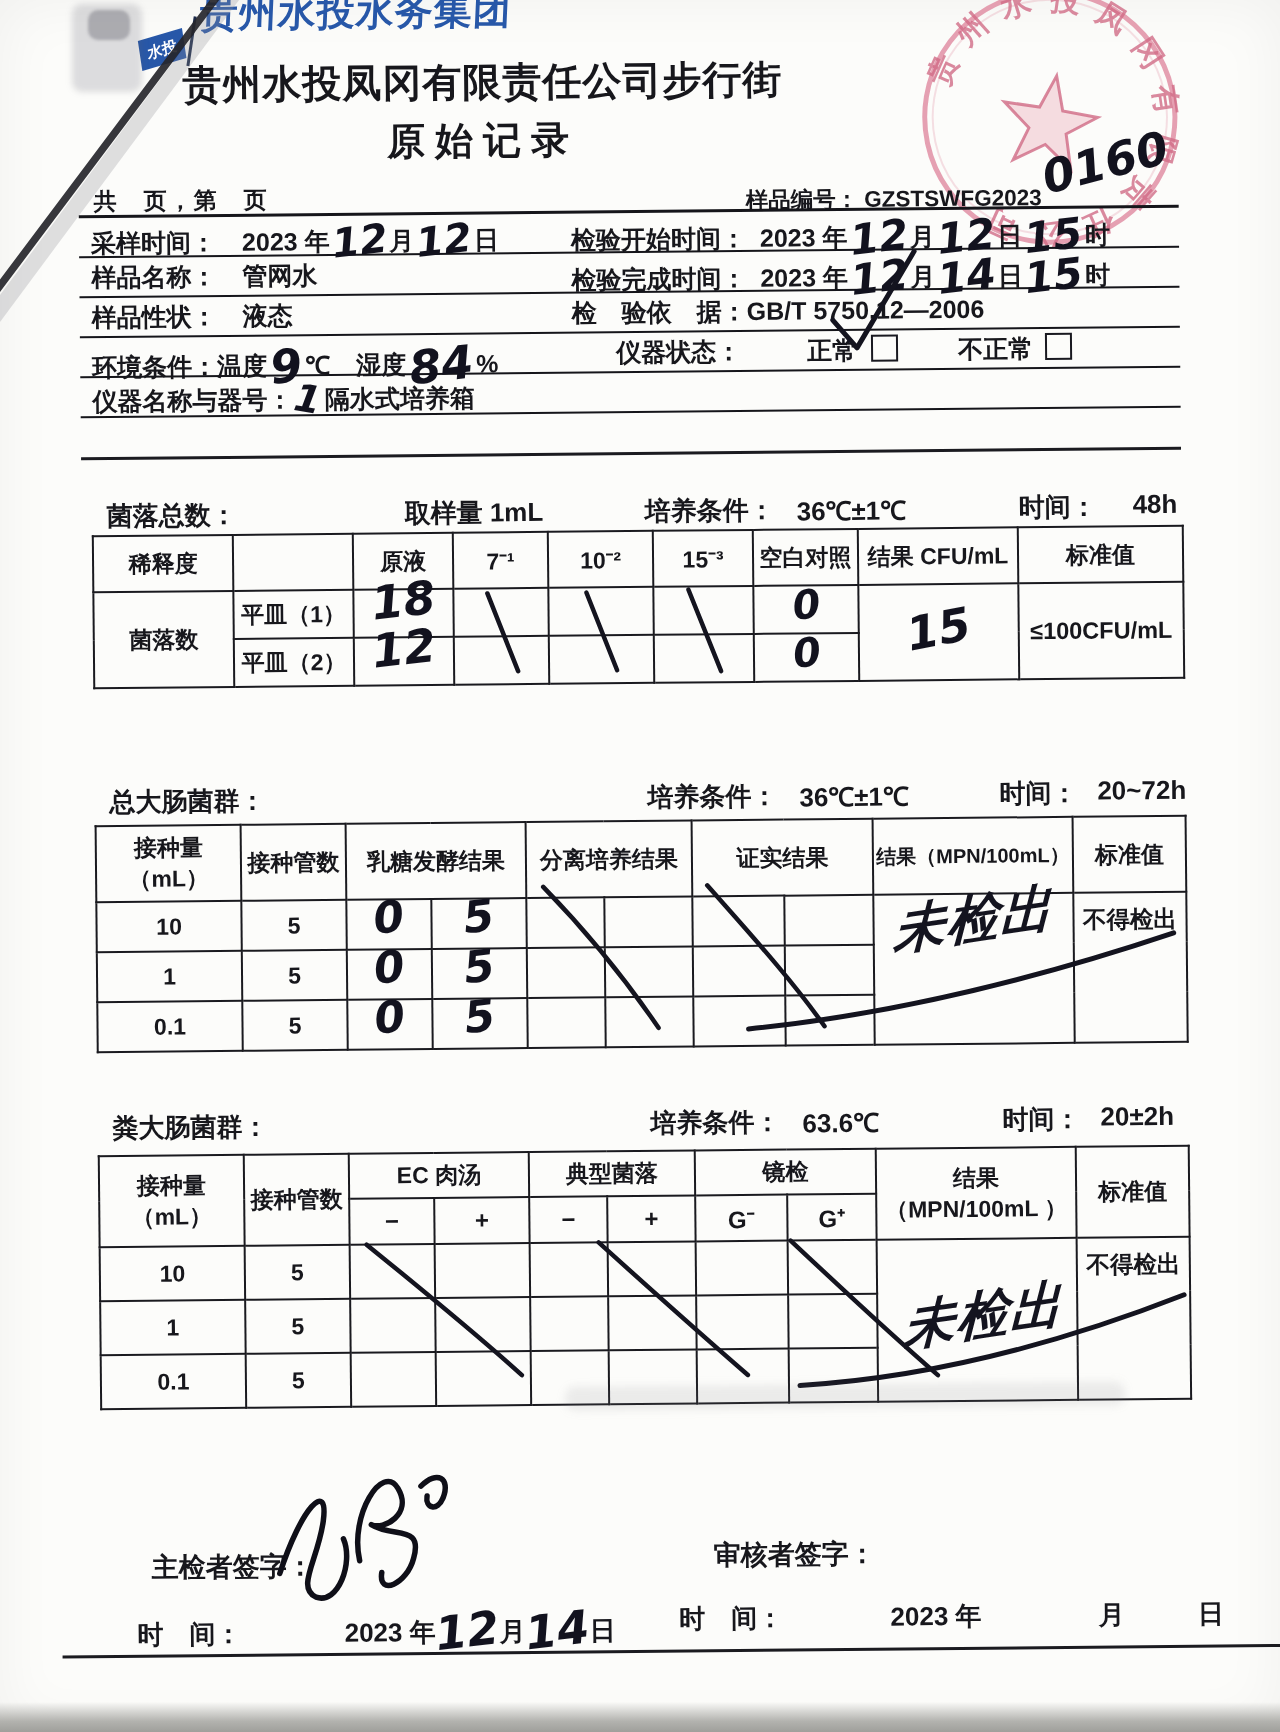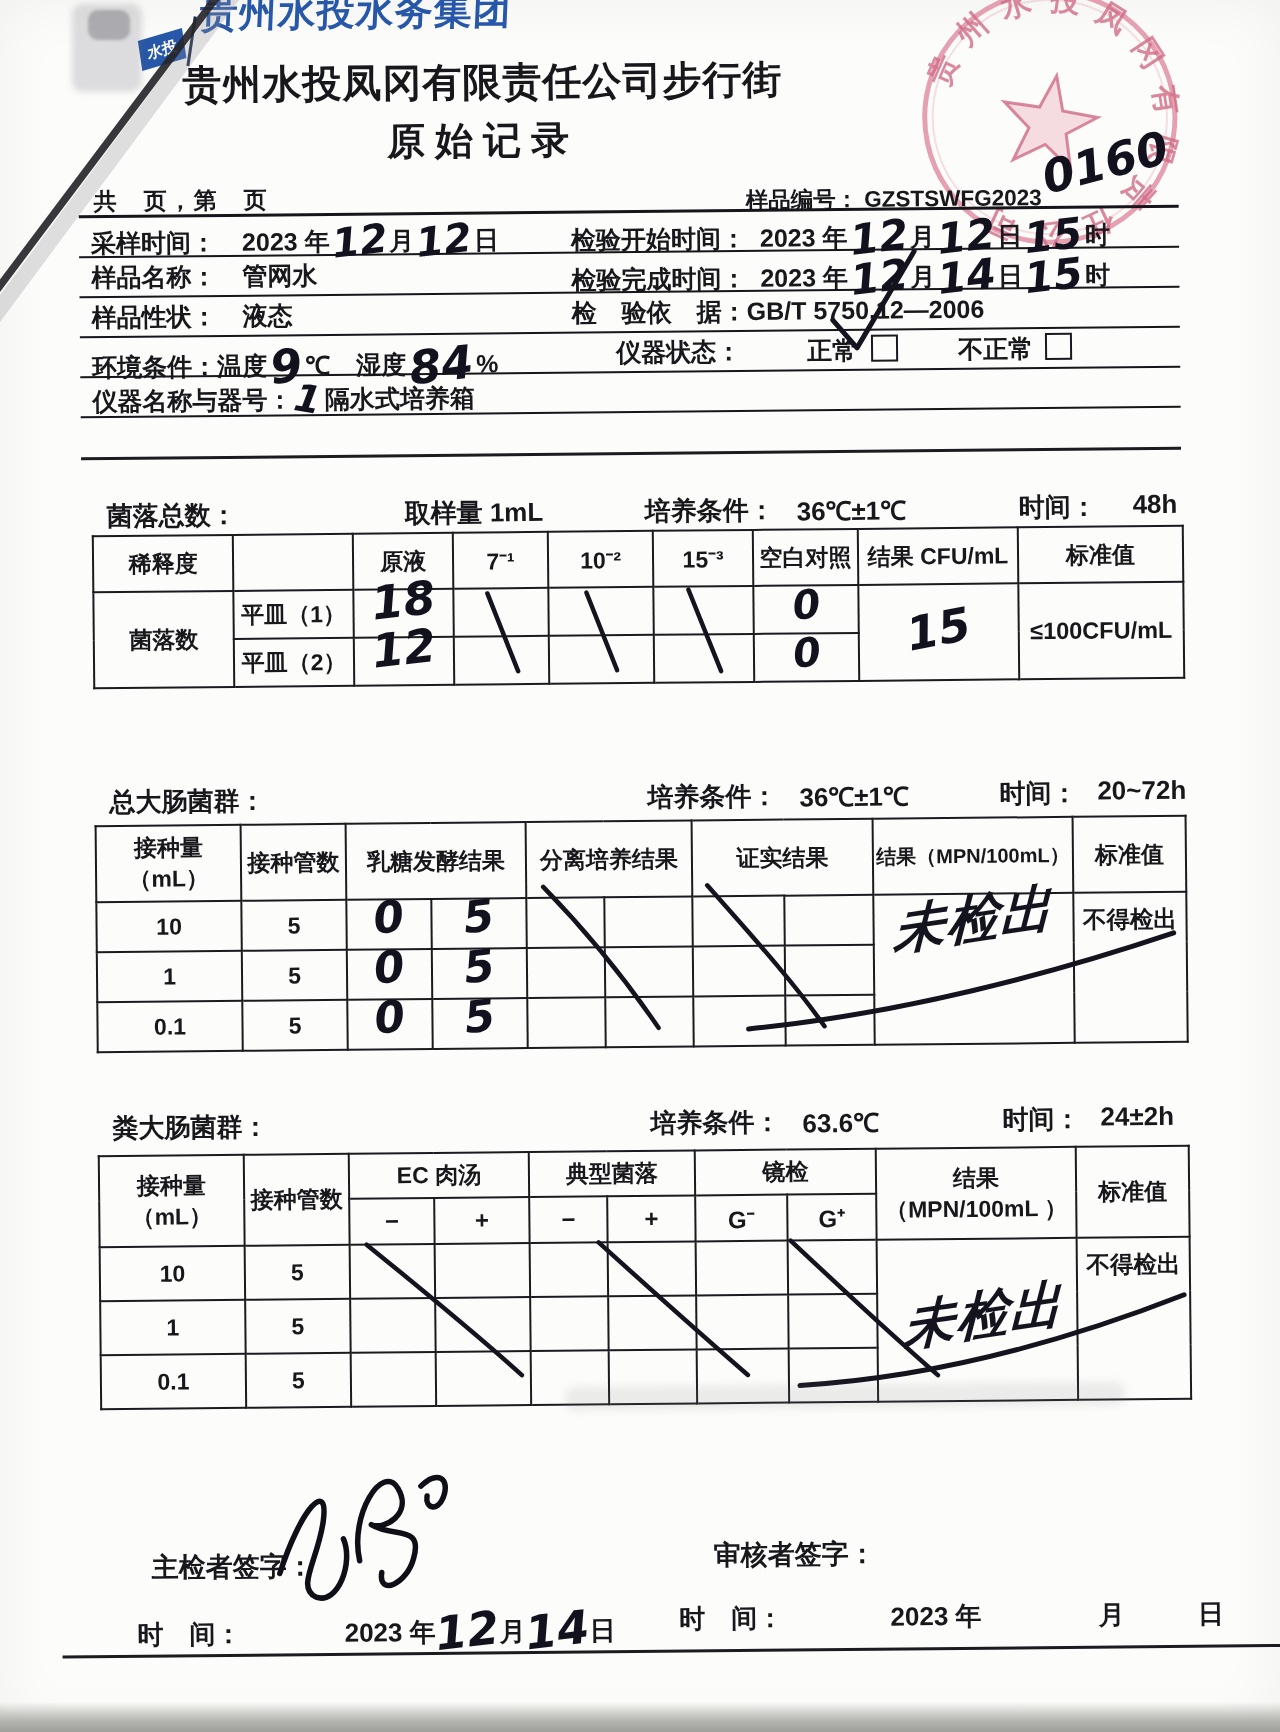--- a/index.html
+++ b/index.html
@@ -306,21 +306,21 @@
       <path d="M652,210 Q850,192 1078,118" stroke="#14141f" stroke-width="5" stroke-linecap="round" fill="none"></path>
     </svg>
   </div>
   <div class="scrawl scrawl2">未检出</div>
 
   <div class="sec sec3">
     <span class="p-title">粪大肠菌群：</span>
     <span class="p-cond">培养条件：</span>
     <span class="p-condv">63.6℃</span>
     <span class="p-time">时间：</span>
-    <span class="p-timev">24±2h</span>
+    <span class="p-timev">20±2h</span>
   </div>
 
   <div class="twrap t3">
     <table>
       <colgroup>
             <col style="width:145px">
             <col style="width:105px">
             <col style="width:85px">
             <col style="width:95px">
             <col style="width:78px">

